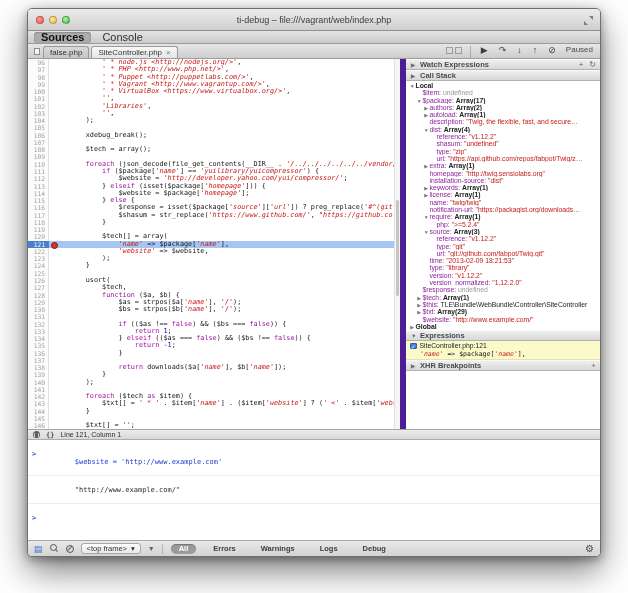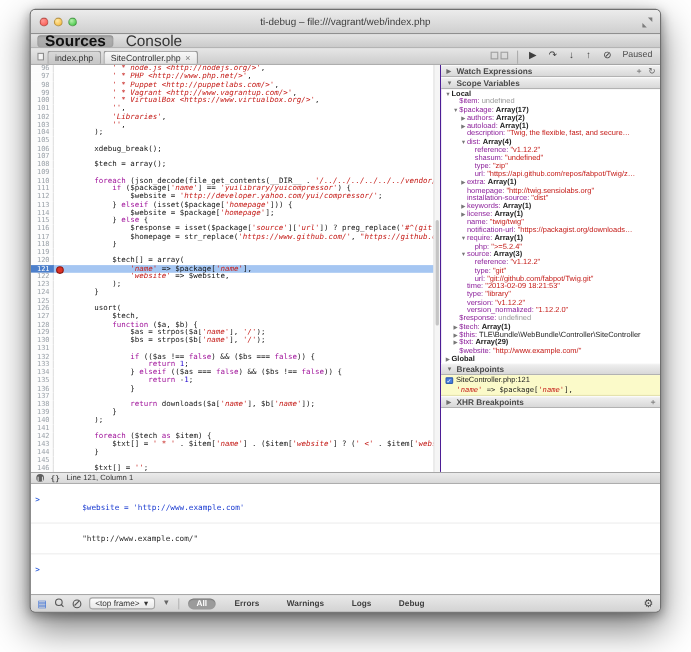--- a/index.html
+++ b/index.html
@@ -24,21 +24,21 @@
   .light.yellow { background:radial-gradient(circle at 35% 30%, #ffe9a8, #f5b32e); }
   .light.green { background:radial-gradient(circle at 35% 30%, #b8f2ae, #35c138); }
   .title { position:absolute; left:0; right:0; text-align:center; font-size:9px; color:#3c3c3c; }
   .grip { position:absolute; right:7px; top:7px; width:9px; height:9px; }
   .grip::before { content:""; position:absolute; right:0; top:0; border-left:4px solid transparent; border-top:4px solid #7c7c7c; }
   .grip::after  { content:""; position:absolute; left:0; bottom:0; border-right:4px solid transparent; border-bottom:4px solid #7c7c7c; }
 
   
   .tabsbar {
     height:13px; flex:none; display:flex; align-items:center; gap:4px; padding-left:6px;
-    background:linear-gradient(#e4e4e4,#cacaca); border-bottom:1px solid #9c9c9c; font-size:14px; color:#333;
+    background:linear-gradient(#e4e4e4,#cacaca); border-bottom:1px solid #9c9c9c; font-size:11px; color:#333;
   }
   .tool-tab { padding:0 7px; height:11px; line-height:11px; border-radius:3px; }
   .tool-tab.active { background:linear-gradient(#b3b3b3,#a6a6a6); box-shadow:inset 0 1px 2px rgba(0,0,0,.25); color:#111; font-weight:bold; }
 
   
   .filebar {
     height:15px; flex:none; display:flex; align-items:flex-end;
     background:linear-gradient(#e6e6e6,#cdcdcd); border-bottom:1px solid #9c9c9c;
     font-size:8px; color:#333; padding-left:4px; position:relative;
   }
@@ -62,21 +62,21 @@
   .ln { flex:none; width:21px; text-align:right; padding-right:3px; color:#9aa1a8; background:#fcfcfc; border-right:1px solid #e0e0e0; font-size:6.3px; }
   .lc { flex:1; padding-left:4px; white-space:pre; overflow:hidden; color:#151515; }
   .line.active .lc { background:#a5c6f2; }
   .line.active .ln { background:#4c7fcb; color:#fff; border-right-color:#4c7fcb; }
   .line.active::after { content:""; position:absolute; left:22.5px; top:1px; width:5px; height:5px; border-radius:50%; background:#dd3126; border:0.5px solid #8e1710; }
   .tp { color:#151515; } .ts { color:#c41a16;font-style:italic; } .tk { color:#a0129a; } .tn { color:#1c00cf; }
   .ed-scroll { position:absolute; right:0; top:0; bottom:0; width:6px; background:#f5f5f5; border-left:1px solid #e2e2e2; }
   .ed-thumb { position:absolute; left:1px; right:1px; top:38%; height:26%; background:#c5c5c5; border-radius:3px; }
 
   
-  .sidebar { flex:1; border-left:1px solid #4c1d95; display:flex; flex-direction:column; overflow:hidden; background:#fff; }
+  .sidebar { flex:1; border-left:6px solid #4c1d95; display:flex; flex-direction:column; overflow:hidden; background:#fff; }
   .sb-h { flex:none; height:11px; display:flex; align-items:center; gap:3px; padding:0 4px 0 5px;
           background:linear-gradient(#efefef,#d8d8d8); border-top:1px solid #fafafa; border-bottom:1px solid #b2b2b2;
           font-size:7.5px; font-weight:bold; color:#4a4a4a; }
   .sb-h .disc { font-size:5.5px; color:#6e6e6e; width:6px; }
   .sb-h .acts { margin-left:auto; display:flex; gap:6px; font-size:8px; color:#666; font-weight:normal; }
   .vars { flex:none; overflow:hidden; padding-top:1px; }
   .var-row { height:7.3px; line-height:7.5px; font-size:6.8px; white-space:nowrap; overflow:hidden; color:#222; }
   .var-row .disc { display:inline-block; width:6.5px; font-size:5px; color:#777; text-align:center; }
   .vn { color:#8e239c; } .vn.scope { color:#222; font-weight:bold; }
   .vv-arr { font-weight:bold; color:#222; } .vv-str { color:#c41a16; } .vv-undef { color:#999; } .vv-obj { color:#222; }
@@ -131,21 +131,21 @@
       <div class="grip"></div>
     </div>
 
     <div class="tabsbar">
       <span class="tool-tab active">Sources</span>
       <span class="tool-tab">Console</span>
     </div>
 
     <div class="filebar">
       <span class="doc-ic"></span>
-      <span class="ftab">index.php</span>
+      <span class="ftab">false.php</span>
       <span class="ftab active">
         <span>SiteController.php</span><span class="x">×</span>
       </span>
       <span class="fspacer"></span>
       <span class="mini-pages">
           <i></i>
           <i></i>
         </span>
       <span class="dbg-group">
         <span class="dbg-btn">▶</span>
@@ -239,21 +239,21 @@
             <div class="line">
               <span class="ln">115</span>
               <span class="lc"><span class="tp">            } </span><span class="tk">else</span><span class="tp"> {</span></span>
             </div>
             <div class="line">
               <span class="ln">116</span>
               <span class="lc"><span class="tp">                $response = isset($package[</span><span class="ts">'source'</span><span class="tp">][</span><span class="ts">'url'</span><span class="tp">]) ? preg_replace(</span><span class="ts">'#^(git|ht</span></span>
             </div>
             <div class="line">
               <span class="ln">117</span>
-              <span class="lc"><span class="tp">                $homepage = str_replace(</span><span class="ts">'https://www.github.com/'</span><span class="tp">, </span><span class="ts">"https://github.co</span></span>
+              <span class="lc"><span class="tp">                $shasum = str_replace(</span><span class="ts">'https://www.github.com/'</span><span class="tp">, </span><span class="ts">"https://github.co</span></span>
             </div>
             <div class="line">
               <span class="ln">118</span>
               <span class="lc"><span class="tp">            }</span></span>
             </div>
             <div class="line">
               <span class="ln">119</span>
               <span class="lc"></span>
             </div>
             <div class="line">
@@ -373,22 +373,22 @@
       <div class="sidebar">
         <div class="sb-h">
           <span class="disc">▶</span>
           <span>Watch Expressions</span>
           <span class="acts">
             <span>+</span>
             <span>↻</span>
           </span>
         </div>
         <div class="sb-h">
-          <span class="disc">▼</span>
-          <span>Scope Variables</span>
+          <span class="disc">▶</span>
+          <span>Call Stack</span>
         </div>
         <div class="vars" id="vars">
             <div class="var-row" style="padding-left: 3px;"><span class="disc">▼</span><span class="vn scope">Local</span></div>
             <div class="var-row" style="padding-left: 10px;"><span class="disc"></span><span class="vn">$item: </span><span class="vv-undef">undefined</span></div>
             <div class="var-row" style="padding-left: 10px;"><span class="disc">▼</span><span class="vn">$package: </span><span class="vv-arr">Array(17)</span></div>
             <div class="var-row" style="padding-left: 17px;"><span class="disc">▶</span><span class="vn">authors: </span><span class="vv-arr">Array(2)</span></div>
             <div class="var-row" style="padding-left: 17px;"><span class="disc">▶</span><span class="vn">autoload: </span><span class="vv-arr">Array(1)</span></div>
             <div class="var-row" style="padding-left: 17px;"><span class="disc"></span><span class="vn">description: </span><span class="vv-str">"Twig, the flexible, fast, and secure…</span></div>
             <div class="var-row" style="padding-left: 17px;"><span class="disc">▼</span><span class="vn">dist: </span><span class="vv-arr">Array(4)</span></div>
             <div class="var-row" style="padding-left: 24px;"><span class="disc"></span><span class="vn">reference: </span><span class="vv-str">"v1.12.2"</span></div>
@@ -414,21 +414,21 @@
             <div class="var-row" style="padding-left: 17px;"><span class="disc"></span><span class="vn">version_normalized: </span><span class="vv-str">"1.12.2.0"</span></div>
             <div class="var-row" style="padding-left: 10px;"><span class="disc"></span><span class="vn">$response: </span><span class="vv-undef">undefined</span></div>
             <div class="var-row" style="padding-left: 10px;"><span class="disc">▶</span><span class="vn">$tech: </span><span class="vv-arr">Array(1)</span></div>
             <div class="var-row" style="padding-left: 10px;"><span class="disc">▶</span><span class="vn">$this: </span><span class="vv-obj">TLE\Bundle\WebBundle\Controller\SiteController</span></div>
             <div class="var-row" style="padding-left: 10px;"><span class="disc">▶</span><span class="vn">$txt: </span><span class="vv-arr">Array(29)</span></div>
             <div class="var-row" style="padding-left: 10px;"><span class="disc"></span><span class="vn">$website: </span><span class="vv-str">"http://www.example.com/"</span></div>
             <div class="var-row" style="padding-left: 3px;"><span class="disc">▶</span><span class="vn scope">Global</span></div>
           </div>
         <div class="sb-h">
           <span class="disc">▼</span>
-          <span>Breakpoints</span>
+          <span>Expressions</span>
         </div>
         <div class="bp-entry">
           <div class="bp-l1">
             <span class="bp-check">✓</span>
             <span>SiteController.php:121</span>
           </div>
           <div class="bp-l2" id="bp-code"><span class="ts">'name'</span><span class="tp"> =&gt; $package[</span><span class="ts">'name'</span><span class="tp">],</span></div>
         </div>
         <div class="sb-h">
           <span class="disc">▶</span>

